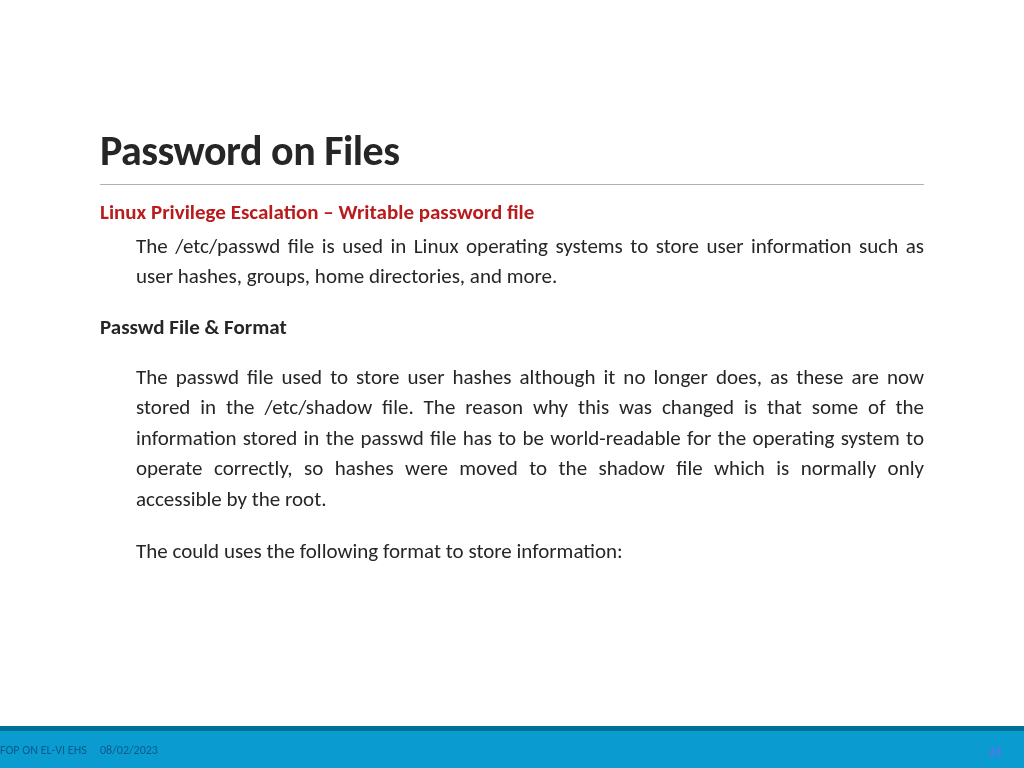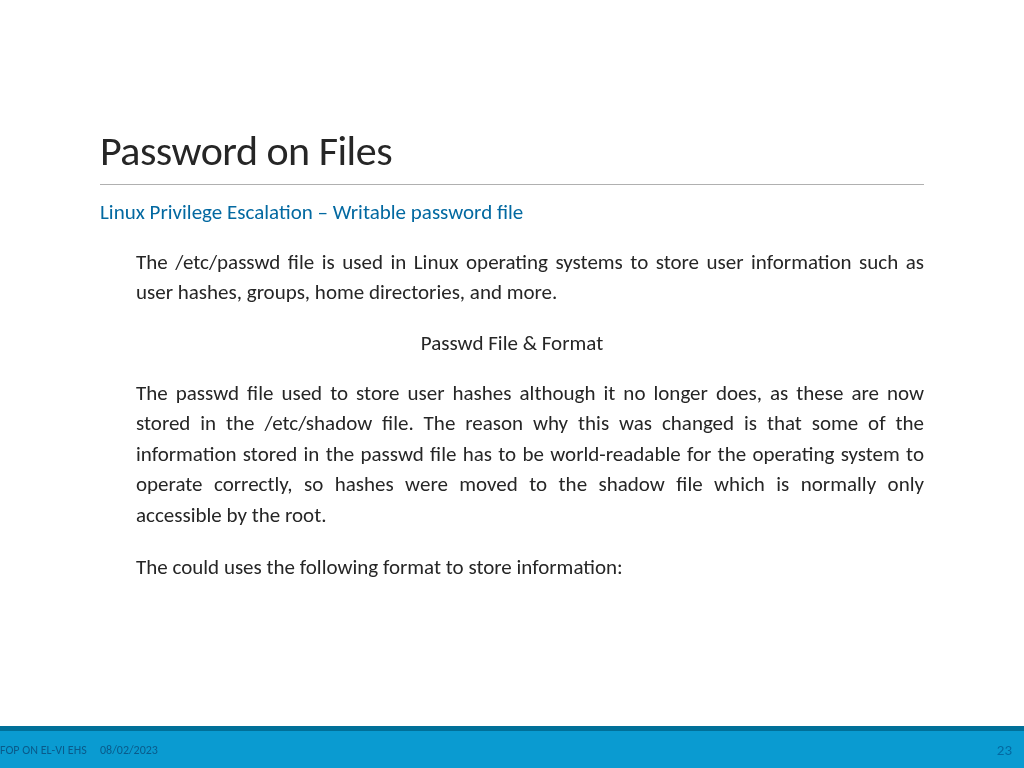--- a/index.html
+++ b/index.html
@@ -11,50 +11,49 @@
     background: #ffffff;
   }
   .content {
     position: absolute;
     left: 100px;
     top: 125px;
     width: 824px;
   }
   .title {
     font-size: 42px;
-    font-weight: 400;
+    font-weight: 700;
     color: #262626;
     margin-bottom: 8px;
     letter-spacing: -0.5px;
   }
   .hr {
     border: none;
     border-top: 1px solid #b0b0b0;
     margin-bottom: 14px;
   }
   .subheading {
     font-size: 21px;
-    font-weight: 400;
-    color: #0369a1;
-    margin-bottom: 22px;
+    font-weight: 700;
+    color: #b91c1c;
+    margin-bottom: 6px;
   }
   .para {
     font-size: 21px;
     color: #262626;
     line-height: 1.45;
     text-align: justify;
     margin-bottom: 22px;
     margin-left: 36px;
   }
   .subheading2 {
     font-size: 21px;
-    font-weight: 400;
+    font-weight: 700;
     color: #262626;
     margin-bottom: 22px;
-    text-align: center;
   }
   .footer {
     position: absolute;
     left: 0;
     bottom: 0;
     width: 100%;
     height: 42px;
   }
   .footer-accent {
     position: absolute;
@@ -82,24 +81,24 @@
   .footer-center {
     position: absolute;
     left: 0;
     width: 100%;
     bottom: 11px;
     font-size: 12px;
     color: #0a5a8a;
   }
   .footer-page {
     position: absolute;
-    right: 12px;
+    right: 23px;
     bottom: 9px;
-    font-size: 15px;
-    color: #0369a1;
+    font-size: 12px;
+    color: #8b5cf6;
   }
 </style>
 </head>
 <body>
 
 <div class="slide">
   <div class="content">
     <h1 class="title">Password on Files</h1>
     <hr class="hr">
     <div class="subheading">Linux Privilege Escalation – Writable password file</div>

